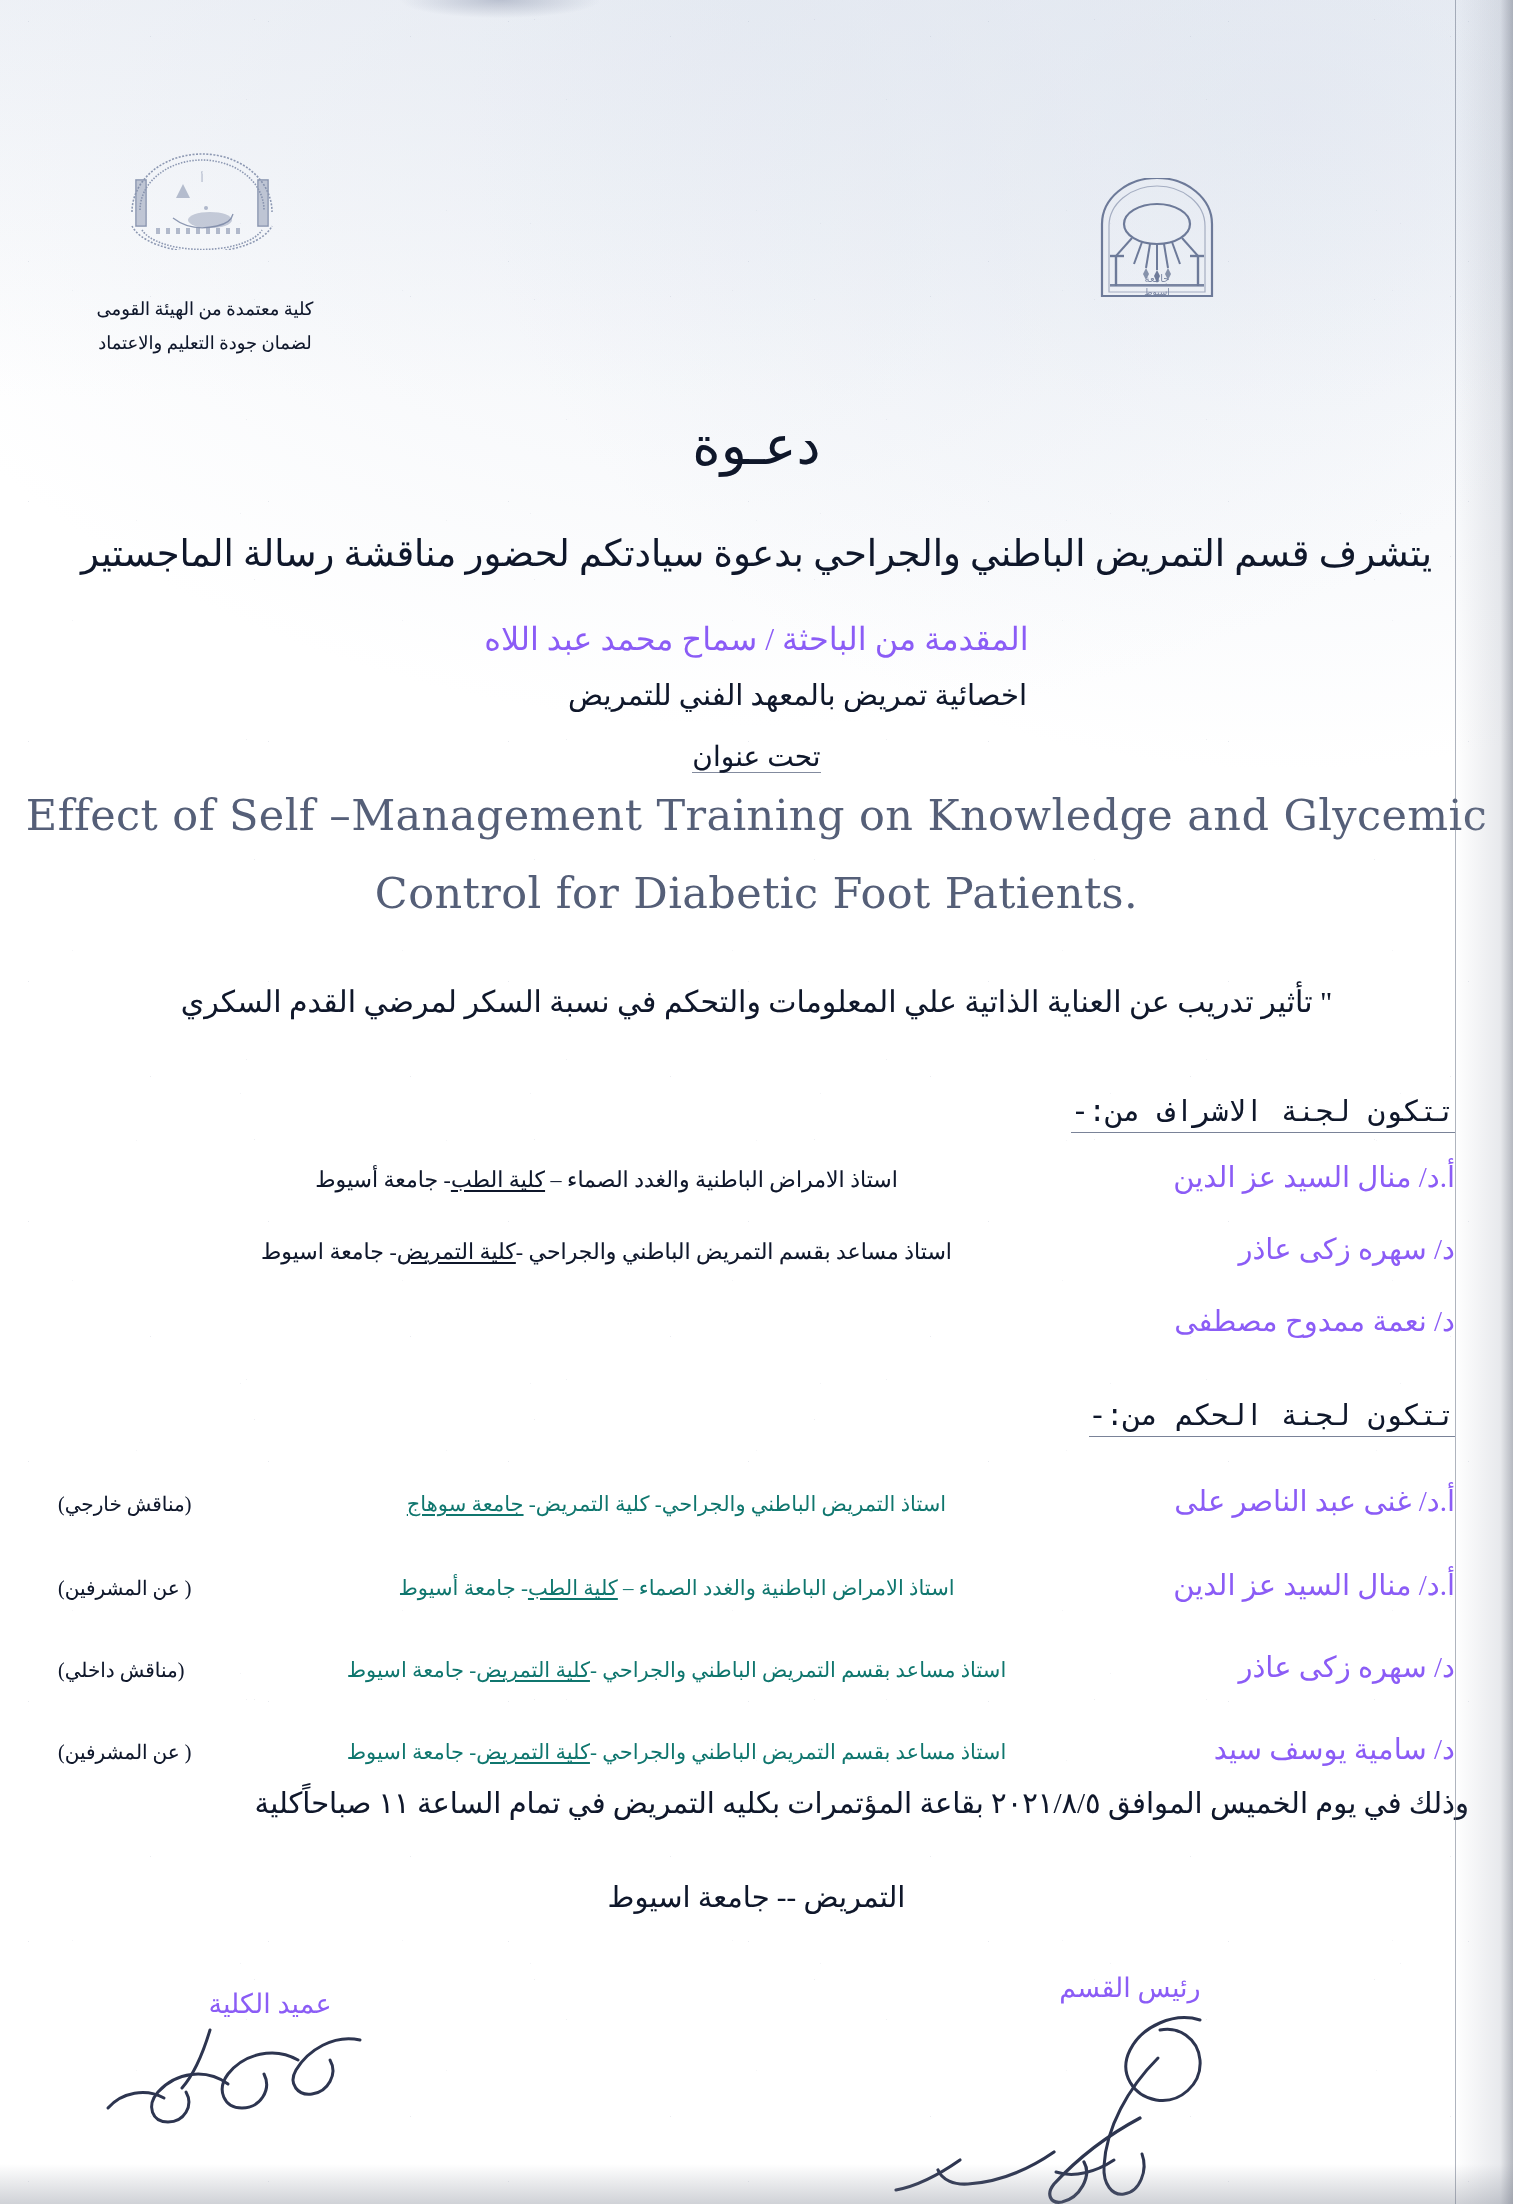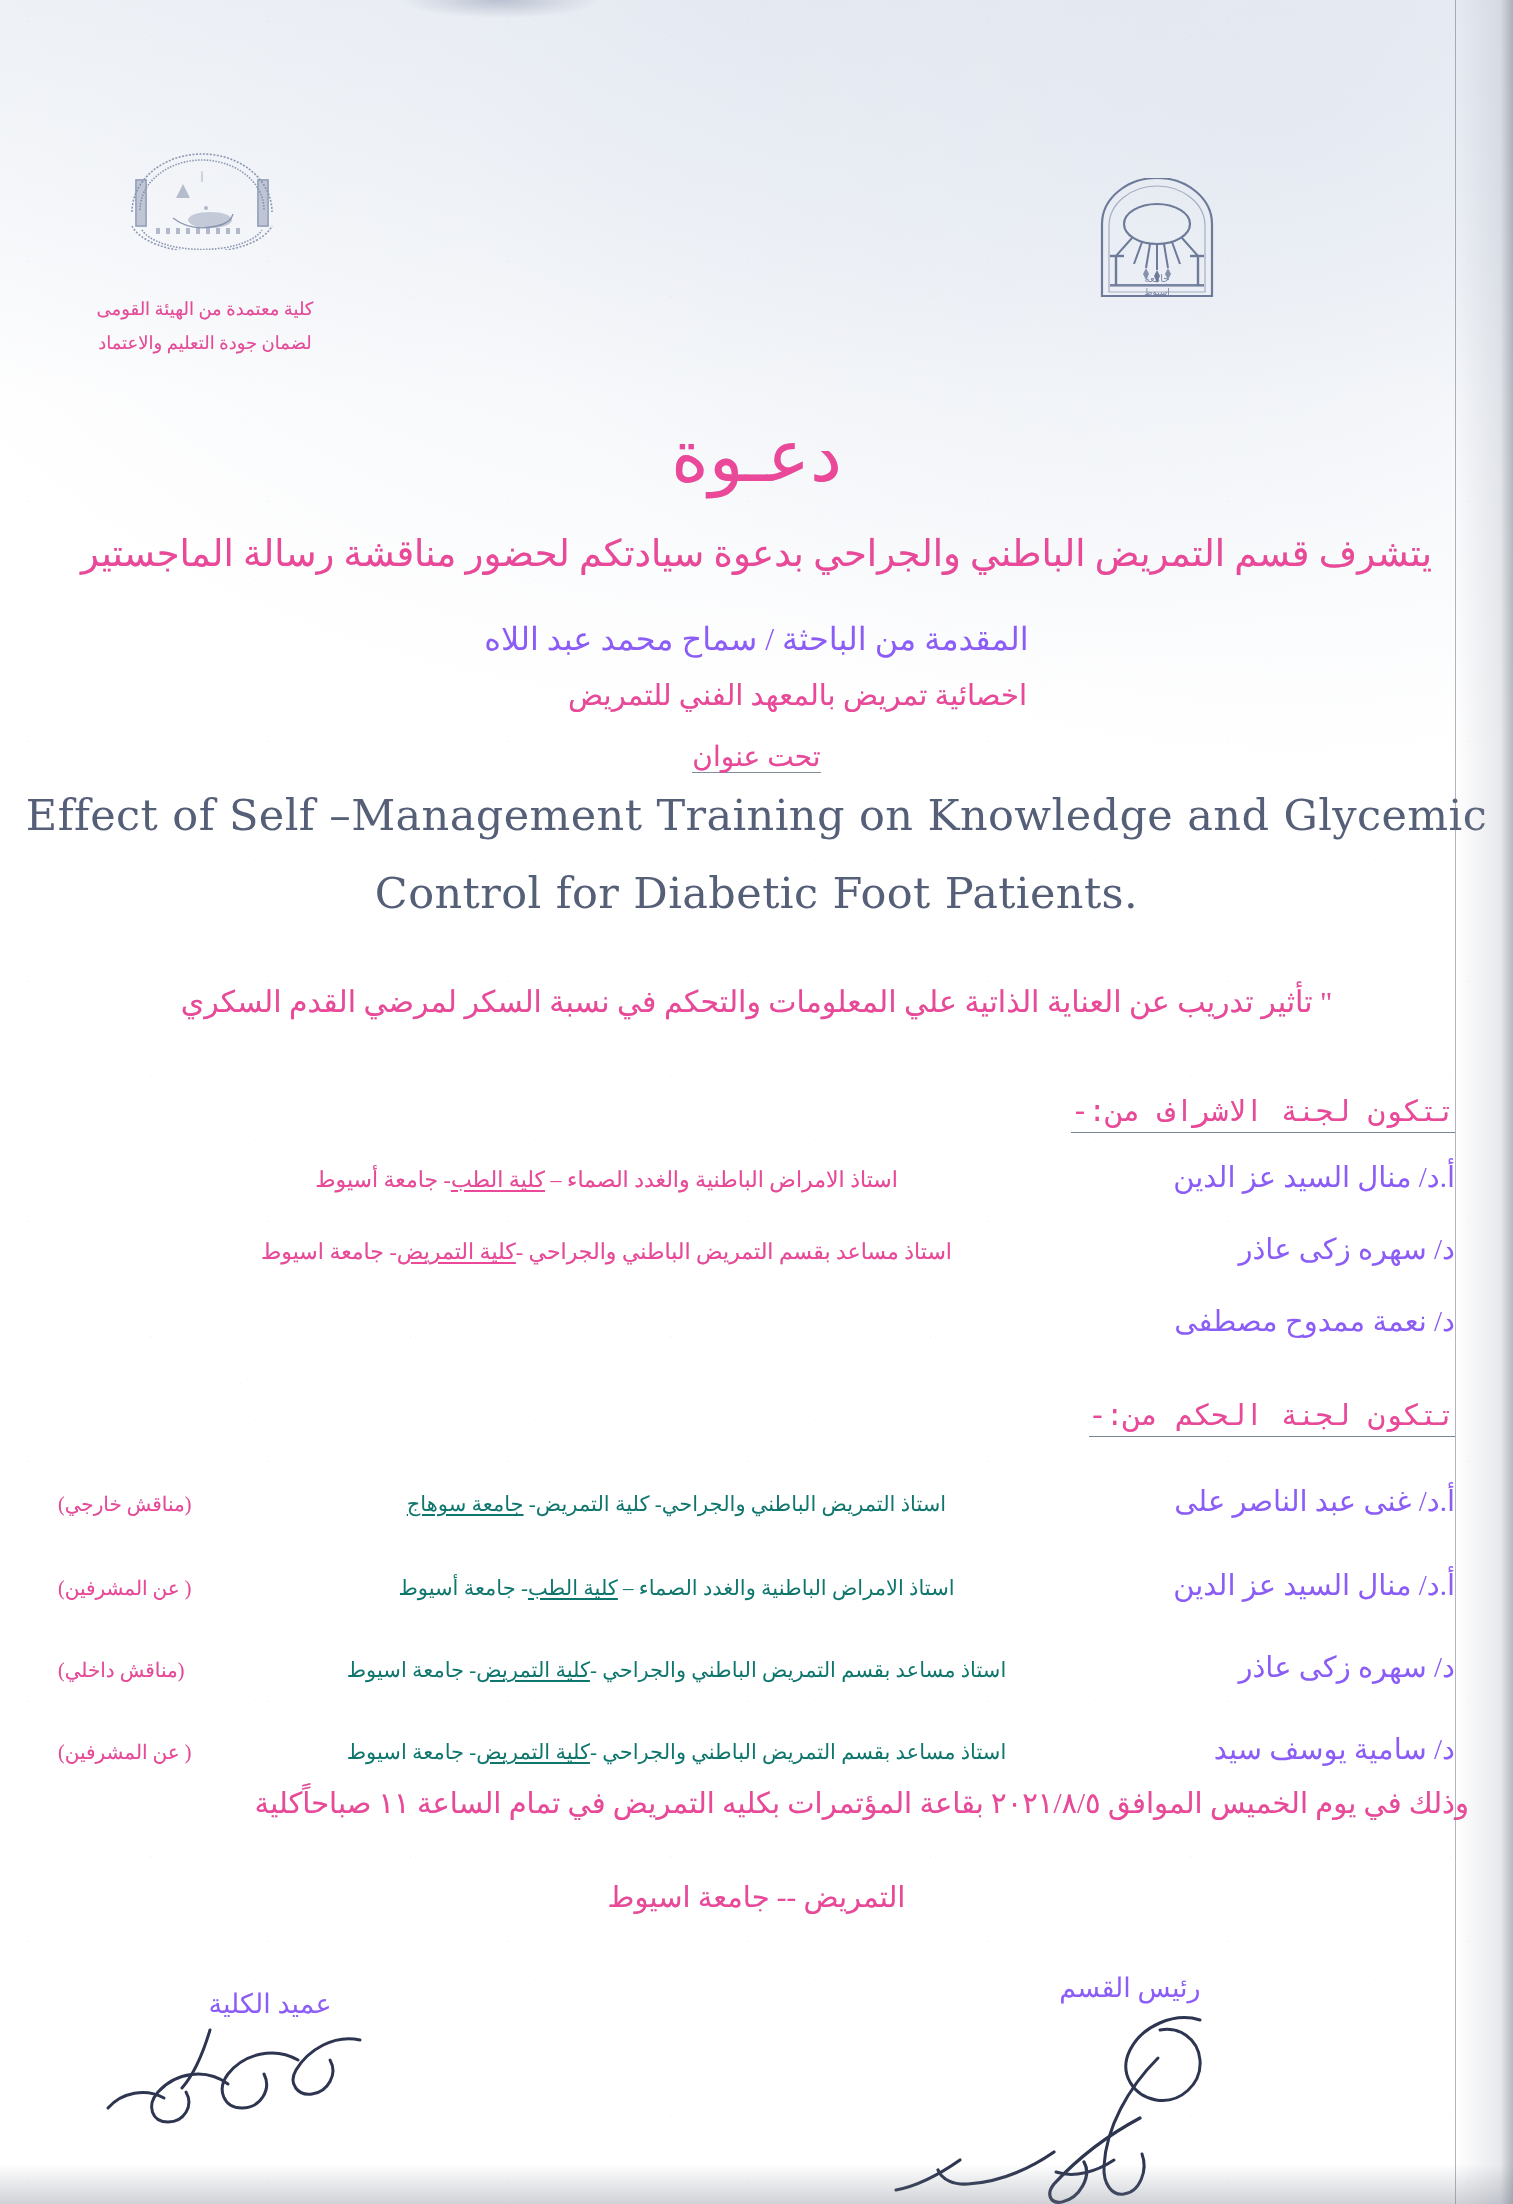--- a/index.html
+++ b/index.html
@@ -57,21 +57,21 @@
     pointer-events:none;
   }
   #top-smudge{
     position:absolute; left:380px; top:0; width:240px; height:26px;
     background:radial-gradient(60% 100% at 50% 0%, rgba(130,140,165,.45), rgba(255,255,255,0) 70%);
     pointer-events:none;
   }
 
   
   .ink{
-    color:#ec4899;
+    color:#0f172a;
     text-shadow:0 0 .6px rgba(89,100,126,.35);
   }
   .ink-dark{ color:#8b5cf6; }
   .ink-light{ color:#0f766e;margin-top:28px; }
 
   
   #header{position:absolute; left:0; top:0; width:1513px; height:300px;}
 
   .logo{position:absolute;}
   #logo-left{ left:118px; top:140px; width:168px; height:110px; }
@@ -84,21 +84,21 @@
   #accreditation .acc-line{
     display:block;
     font-family:"Liberation Serif", serif;
     font-size:18px; letter-spacing:.2px;
   }
 
   
   #doc-title{
     position:absolute; left:0; top:414px; width:1513px;
     text-align:center;
-    font-size:72px; letter-spacing:14px;
+    font-size:54px; letter-spacing:14px;
     font-family:"DejaVu Sans", sans-serif;
     font-weight:400;
   }
 
   .center-line{
     position:absolute; width:1513px; left:0; text-align:center;
     font-family:"Liberation Serif", serif;
   }
 
   #intro{ top:532px; font-size:37px; letter-spacing:1.6px; }

